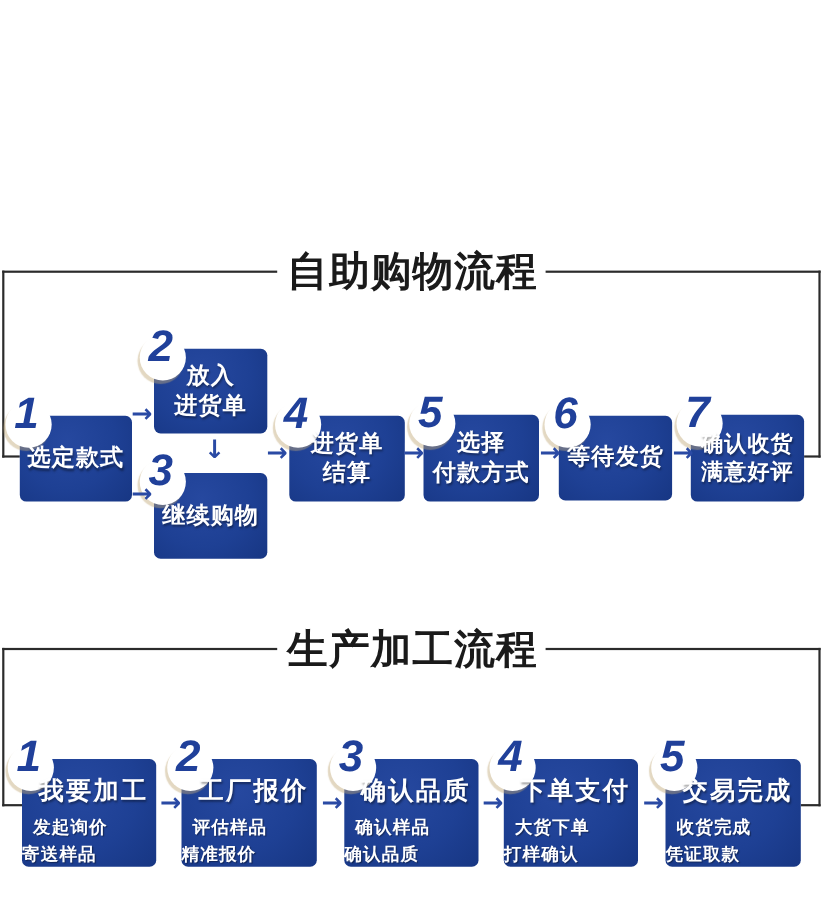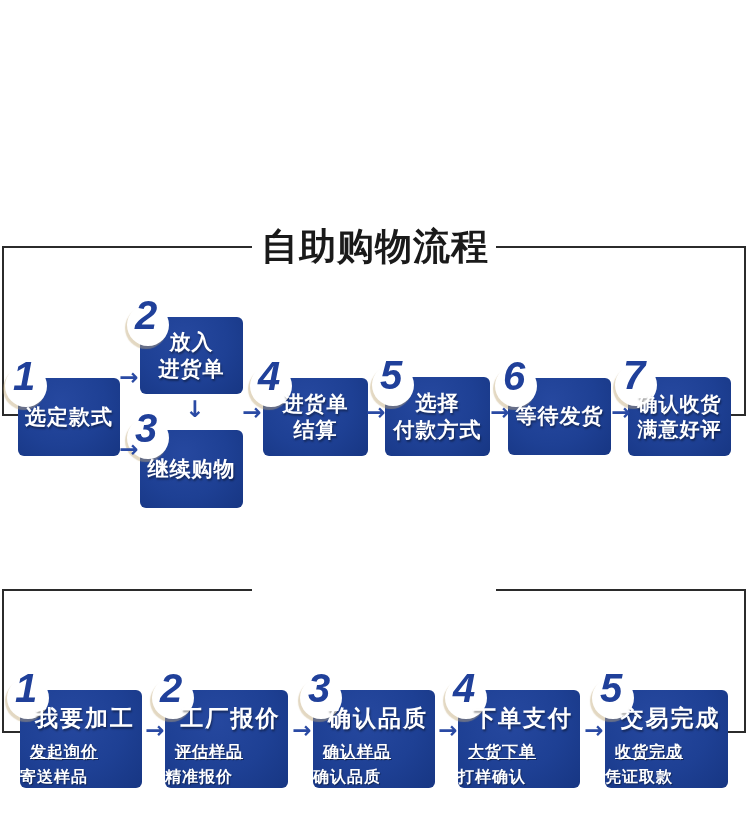--- a/index.html
+++ b/index.html
@@ -44,21 +44,21 @@
     text-shadow:1px 2px 2px rgba(0,0,0,0.4);letter-spacing:1px;white-space:nowrap;
   }
   .s2title{
     position:relative;margin-top:13px;padding-left:8px;text-align:center;
     font-size:23px;font-weight:700;letter-spacing:2px;
     text-shadow:1px 2px 2px rgba(0,0,0,0.4);white-space:nowrap;
   }
   .s2sub1{
     position:relative;margin-top:8px;padding-left:10px;text-align:left;
     font-size:16px;font-weight:700;letter-spacing:1px;
-    text-shadow:1px 1px 1px rgba(0,0,0,0.4);white-space:nowrap;text-decoration:underline;
+    text-shadow:1px 1px 1px rgba(0,0,0,0.4);white-space:nowrap;
   }
   .s2sub2{
     position:relative;margin-top:4px;padding-right:12px;text-align:left;
     font-size:16px;font-weight:700;letter-spacing:1px;
     text-shadow:1px 1px 1px rgba(0,0,0,0.4);white-space:nowrap;
   }
   
   .arr{
     position:absolute;width:24px;text-align:center;
     font-size:23px;font-weight:700;color:#2a4aa4;line-height:1;
@@ -141,20 +141,21 @@
   </div>
 
   <span class="arr" style="left:117px;top:366px;">→</span>
   <span class="arr" style="left:117px;top:438px;">→</span>
   <span class="arr" style="left:183px;top:398px;">↓</span>
   <span class="arr" style="left:240px;top:401px;">→</span>
   <span class="arr" style="left:364px;top:401px;">→</span>
   <span class="arr" style="left:488px;top:401px;">→</span>
   <span class="arr" style="left:609px;top:401px;">→</span>
 
+  <div class="sec-title" style="top:566px;">生产加工流程</div>
 
   <div class="line" style="left:2px;top:589px;width:250px;height:2px;"></div>
   <div class="line" style="left:496px;top:589px;width:250px;height:2px;"></div>
   <div class="line" style="left:2px;top:589px;width:2px;height:144px;"></div>
   <div class="line" style="left:2px;top:731px;width:18px;height:2px;"></div>
   <div class="line" style="left:744px;top:589px;width:2px;height:144px;"></div>
   <div class="line" style="left:728px;top:731px;width:18px;height:2px;"></div>
 
   <div class="sbox" style="left:20px;top:690px;width:122px;height:98px;">
     <span class="notch"></span>

